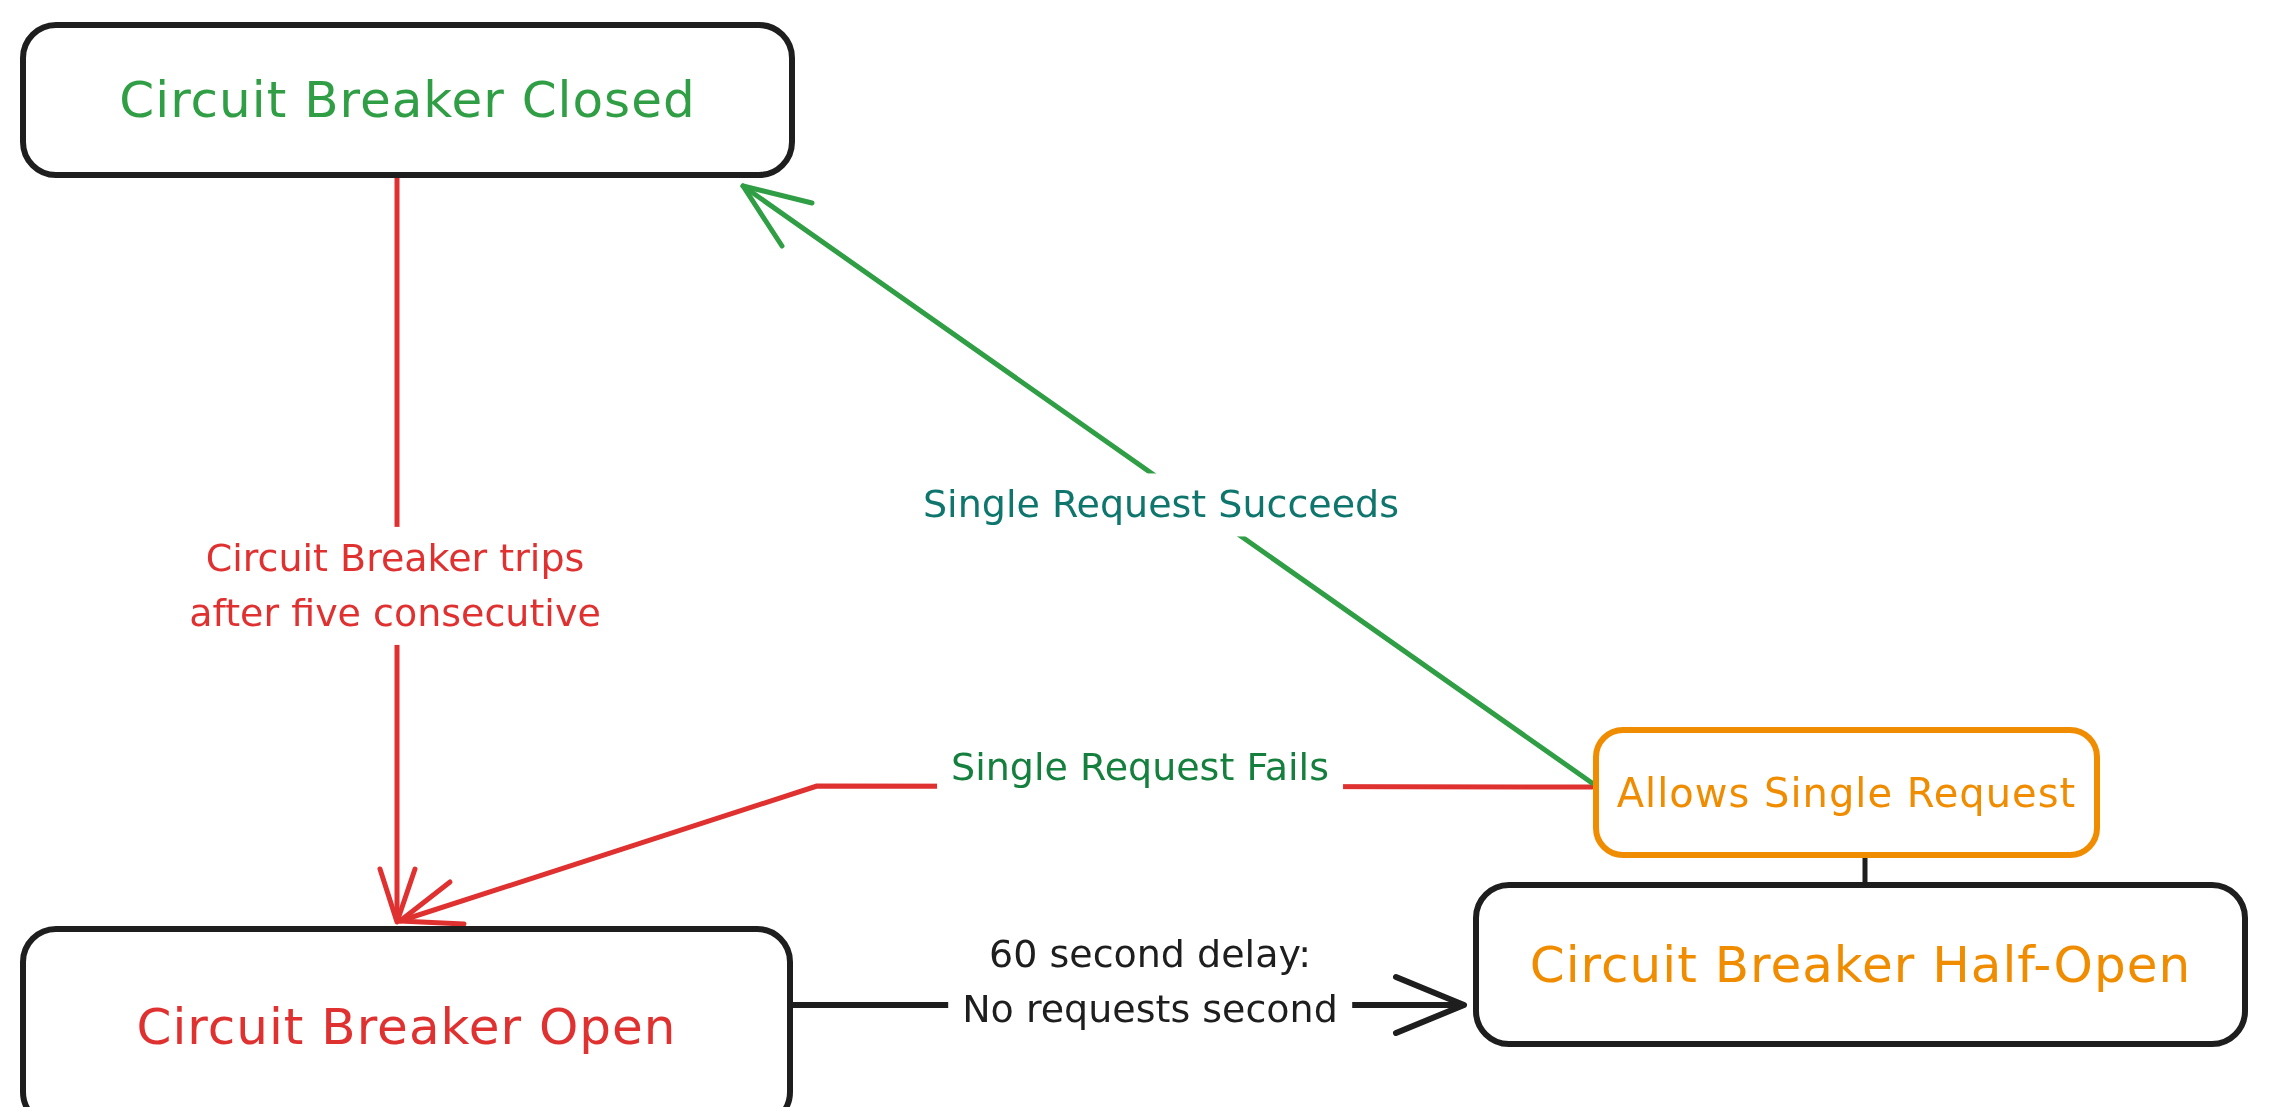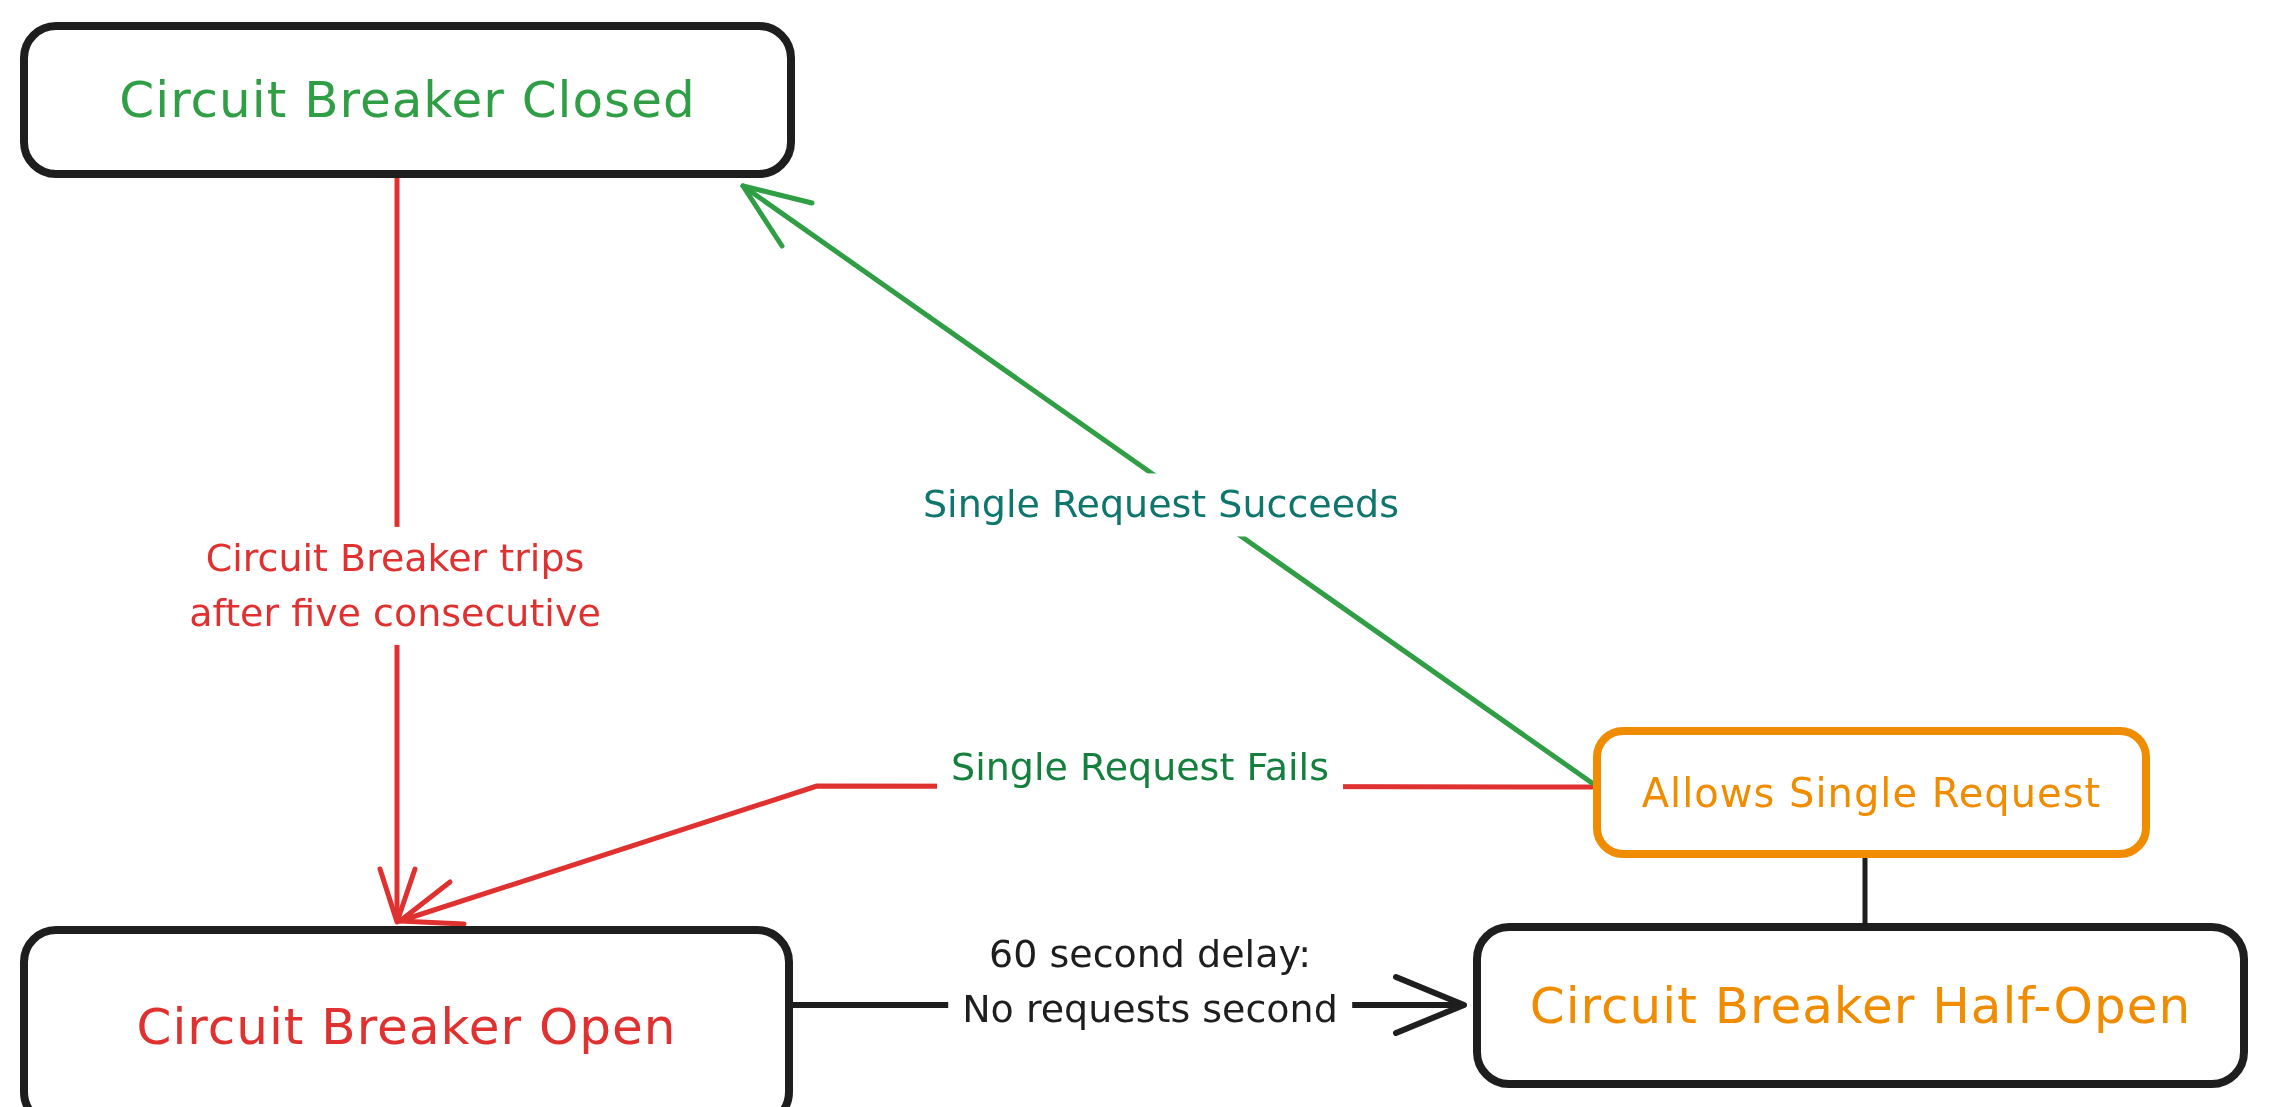--- a/index.html
+++ b/index.html
@@ -25,21 +25,21 @@
     stroke-linecap: round;
     stroke-linejoin: round;
   }
   .sw5 { stroke-width: 5; }
   .sw6 { stroke-width: 6; }
   .node {
     position: absolute;
     z-index: 1;
     box-sizing: border-box;
     background: #ffffff;
-    border: 8px solid #14b8a6;
+    border: 6px solid #14b8a6;
     border-radius: 36px;
     display: flex;
     align-items: center;
     justify-content: center;
   }
   .node-title {
     font-size: 50px;
     letter-spacing: 1px;
     white-space: nowrap;
   }
@@ -81,25 +81,25 @@
   </svg>
 
   <div class="node" style="left: 20px; top: 22px; width: 775px; height: 156px; border-color: rgb(30, 30, 30);">
     <span class="node-title" style="color: rgb(47, 158, 68);">Circuit Breaker Closed</span>
   </div>
 
   <div class="node" style="left: 20px; top: 926px; width: 773px; height: 202px; border-color: rgb(30, 30, 30);">
     <span class="node-title" style="color: rgb(224, 49, 49);">Circuit Breaker Open</span>
   </div>
 
-  <div class="node" style="left: 1473px; top: 923px; width: 775px; height: 165px; border-color: rgb(30, 30, 30);">
+  <div class="node" style="left: 1473px; top: 882px; width: 775px; height: 165px; border-color: rgb(30, 30, 30);">
     <span class="node-title" style="color: rgb(240, 140, 0);">Circuit Breaker Half-Open</span>
   </div>
 
-  <div class="node" style="left: 1593px; top: 727px; width: 557px; height: 131px; border-radius: 30px; border-color: rgb(240, 140, 0);">
+  <div class="node" style="left: 1593px; top: 727px; width: 507px; height: 131px; border-radius: 30px; border-color: rgb(240, 140, 0);">
     <span class="node-title small" style="color: rgb(240, 140, 0);">Allows Single Request</span>
   </div>
 
   <div class="edge-label" style="left: 395px; top: 586px; color: rgb(224, 49, 49);">
     <div>Circuit Breaker trips</div>
     <div>after five consecutive</div>
   </div>
 
   <div class="edge-label" style="left: 1161px; top: 505px; color: #0f766e;">Single Request Succeeds</div>
 

